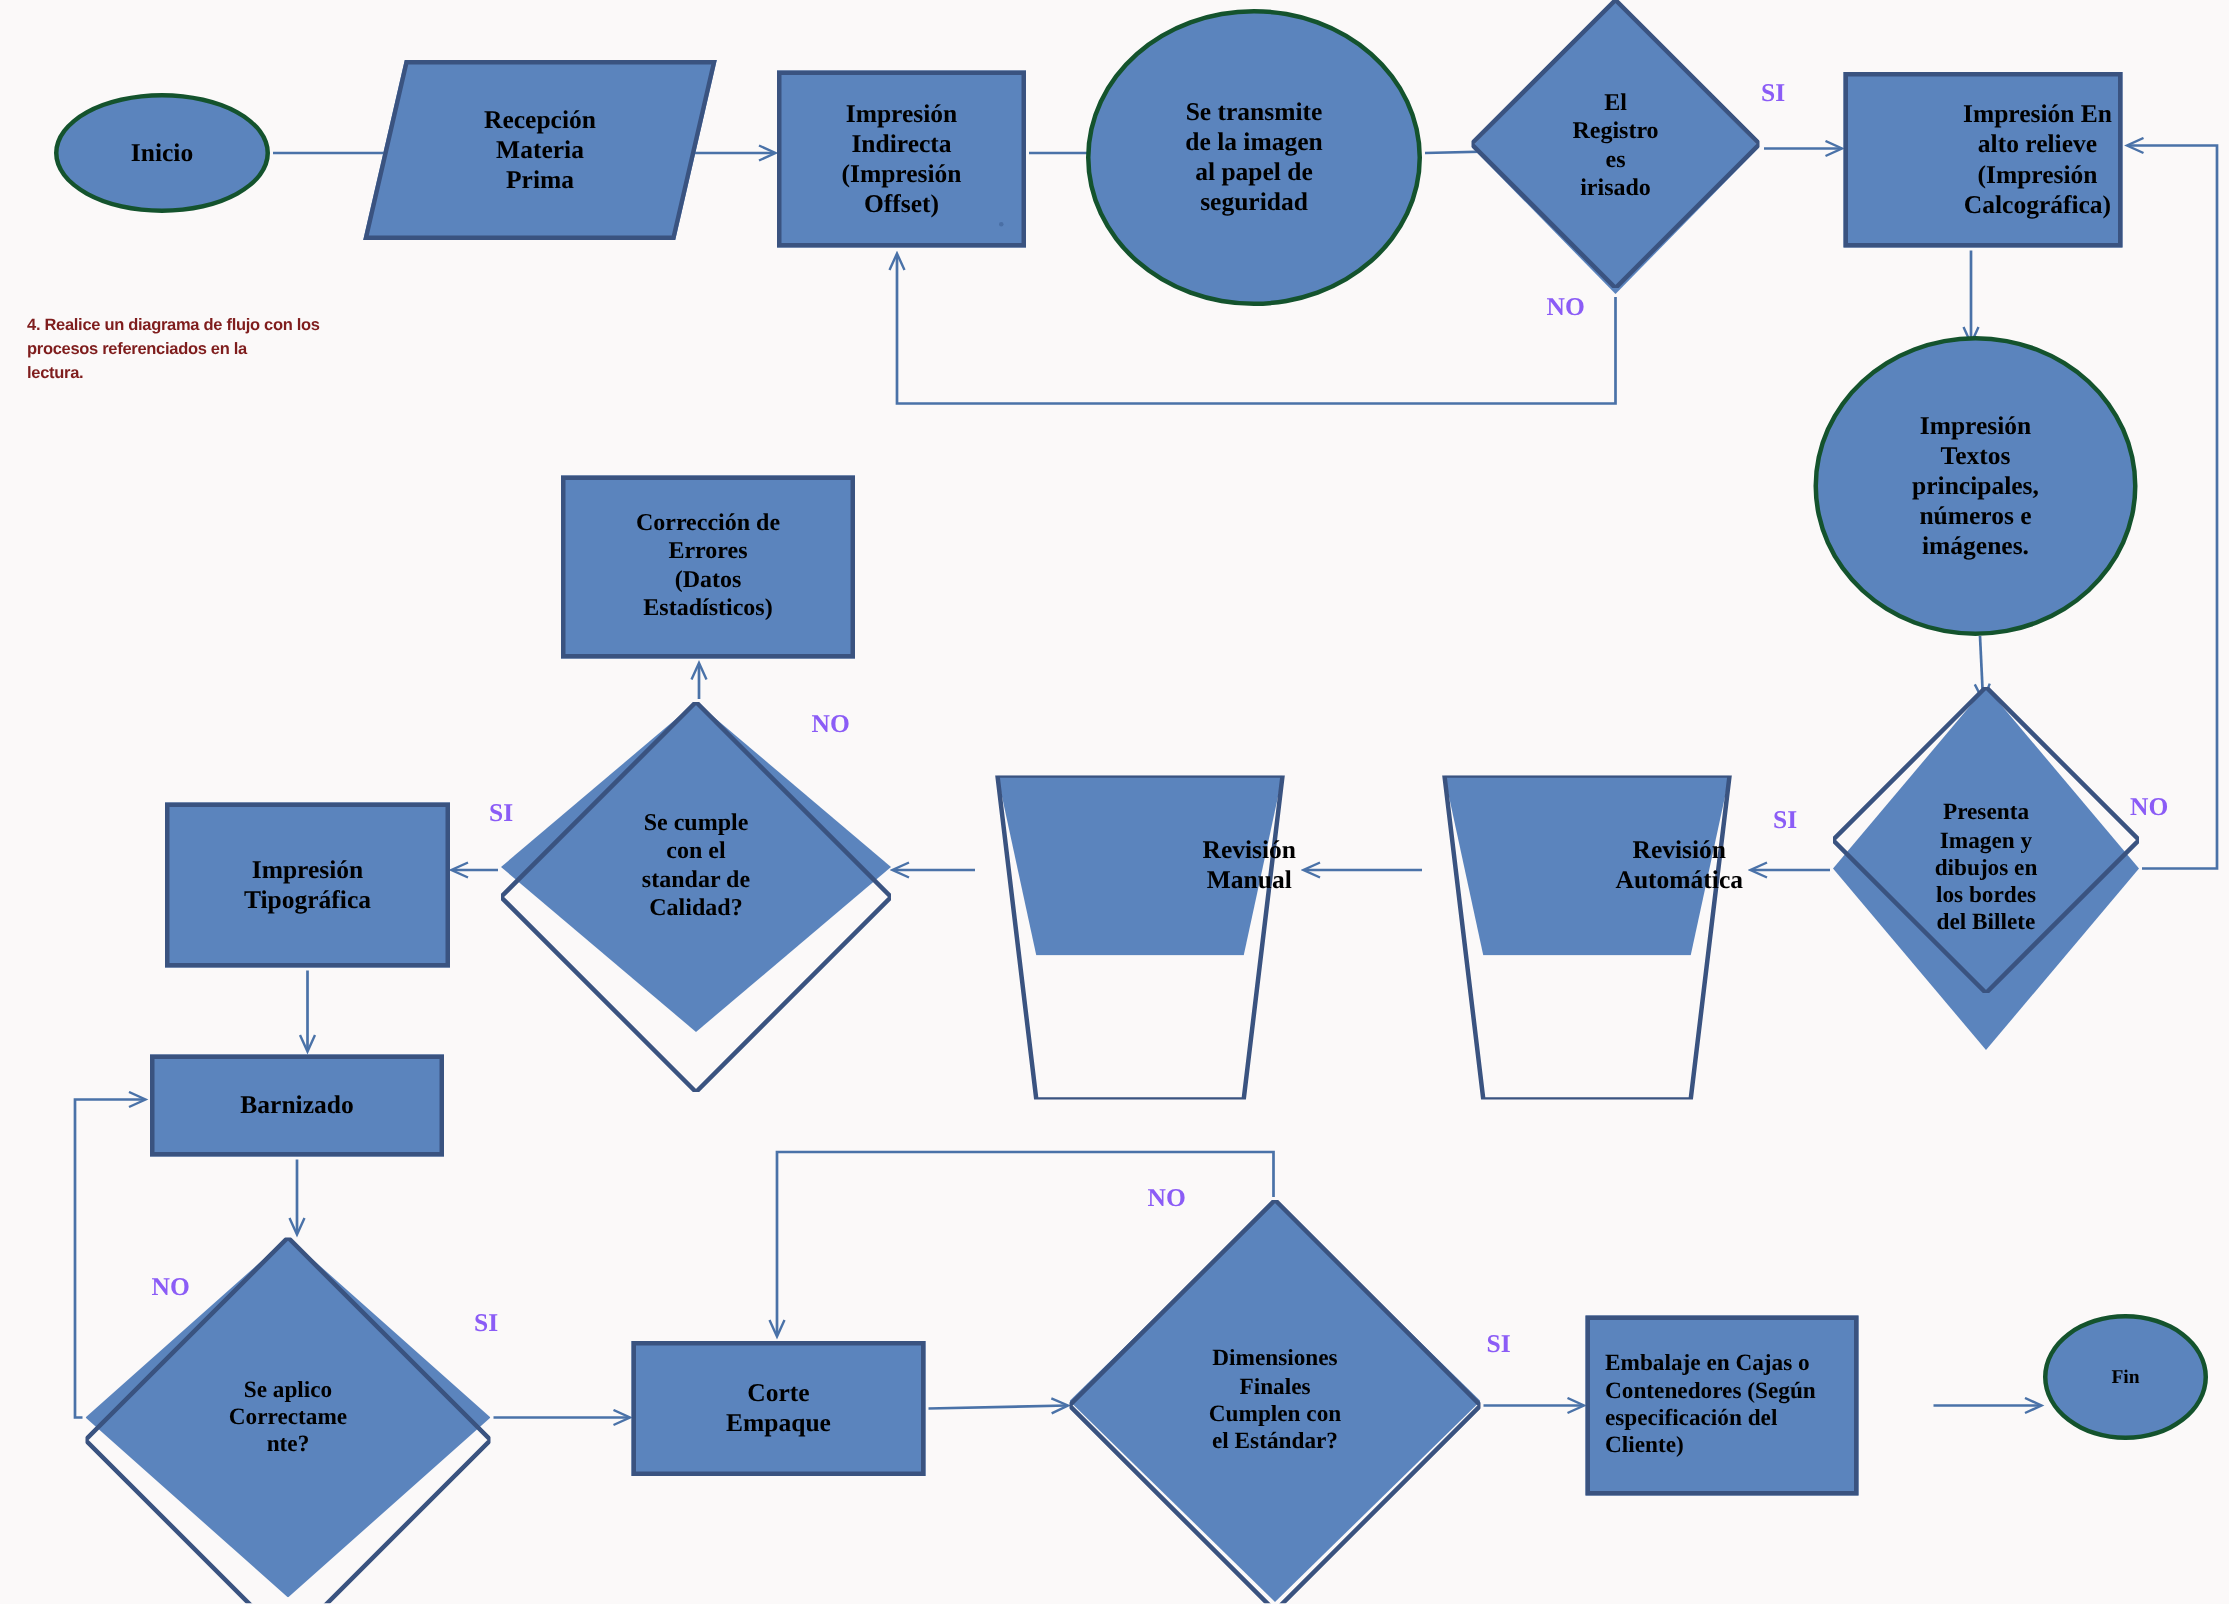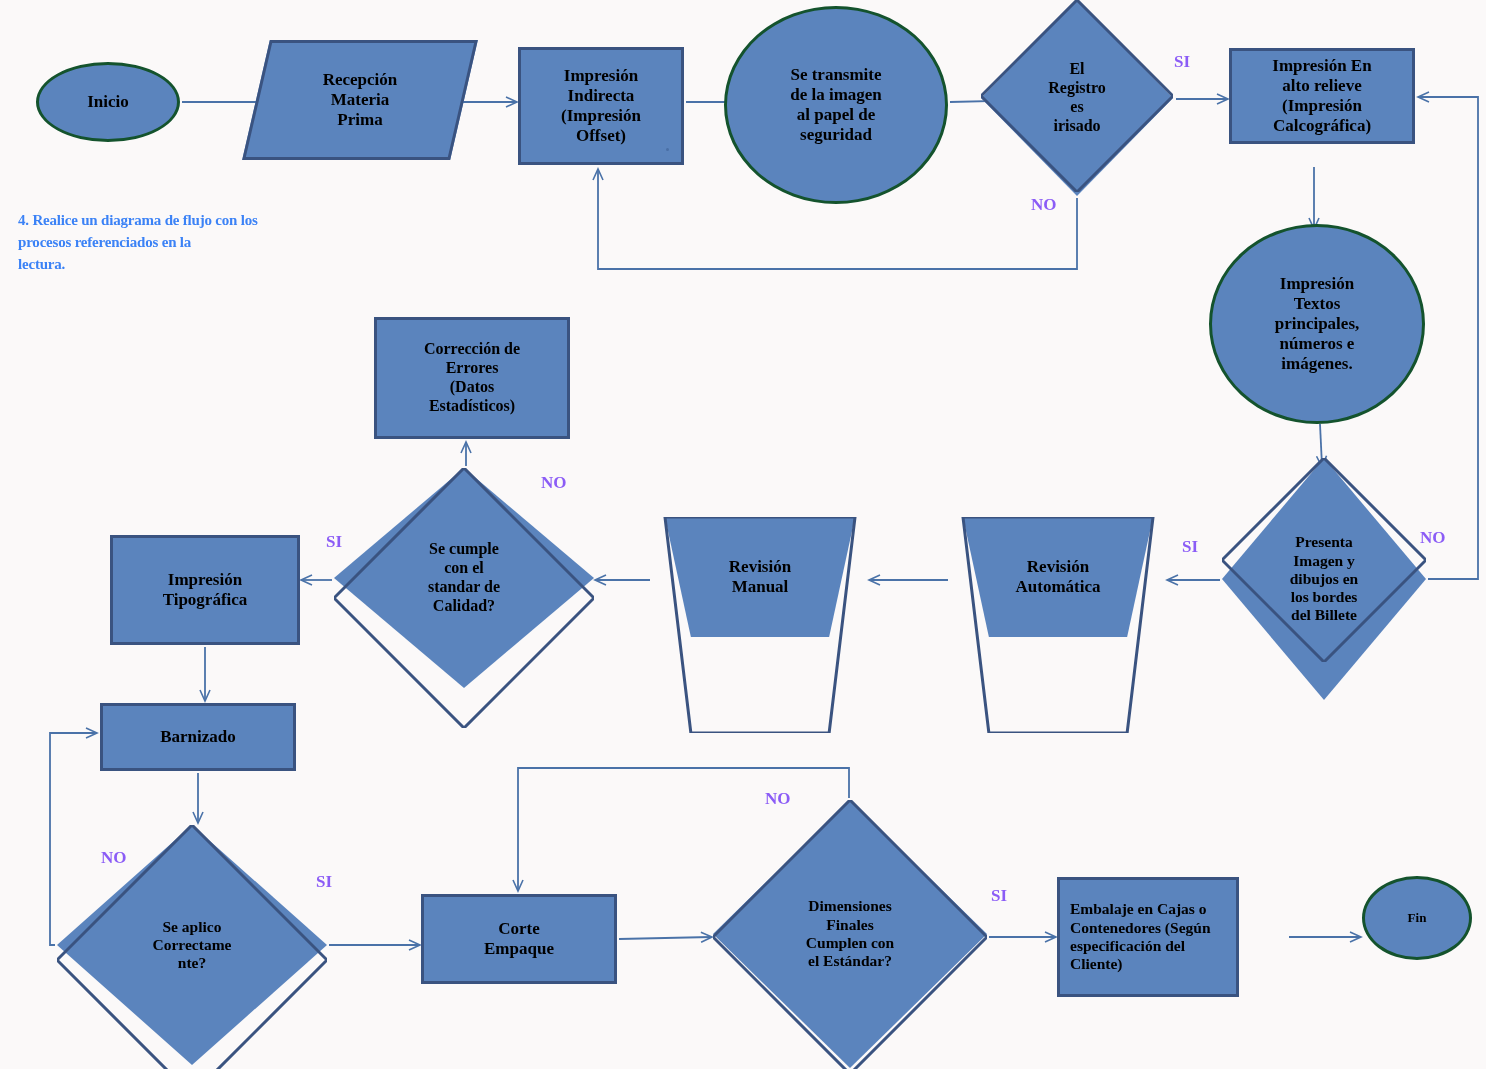--- a/index.html
+++ b/index.html
@@ -81,20 +81,21 @@
   }
   .shape-diamond .edge {
     position: absolute;
     left: 0; top: 0; right: 0; bottom: 0;
     z-index: 2;
   }
   
   .shape-trapezoid {
     background: transparent;
     border: none;
+    justify-content: flex-end;
   }
   .shape-trapezoid .fill {
     position: absolute;
     left: 0; top: 0; right: 0; bottom: 0;
     background: #5b84bd;
     clip-path: polygon(6% 0%, 94% 0%, 82% 100%, 18% 100%);
     z-index: 1;
   }
   .shape-trapezoid .edge {
     position: absolute;
@@ -108,25 +109,25 @@
     color: #8b5cf6;
     font-size: 17px;
     z-index: 5;
     white-space: nowrap;
   }
   #note {
     position: absolute;
     left: 18px;
     top: 210px;
     width: 370px;
-    font-family: Liberation Serif, serif;
+    font-family: Liberation Sans, sans-serif;
     font-weight: bold;
-    font-size: 15px;
+    font-size: 11px;
     line-height: 1.45;
-    color: #3b82f6;
+    color: #7f1d1d;
     white-space: pre-line;
     letter-spacing: -0.2px;
   }
   .artifact-dot {
     position: absolute;
     width: 3px;
     height: 3px;
     background: #4a6fa5;
     border-radius: 50%;
     z-index: 6;
@@ -200,21 +201,21 @@
     <span class="fill"></span>
     <svg class="edge" viewBox="0 0 100 100" preserveAspectRatio="none">
       <polygon points="50,0 100,50 50,100 0,50" fill="none" stroke="#3a5380" stroke-width="3" vector-effect="non-scaling-stroke"></polygon>
     </svg>
     <span class="label">El
 Registro
 es
 irisado</span>
   </div>
 
-  <div class="node shape-rect" style="left:1229px;top:48px;width:186px;height:96px;font-size:17px;">
+  <div class="node shape-rect" style="left:1229px;top:48px;width:186px;height:117px;font-size:17px;justify-content:flex-end;">
     <span class="label">Impresión En
 alto relieve
 (Impresión
 Calcográfica)</span>
   </div>
 
   <div class="node shape-ellipse" style="left:1209px;top:224px;width:216px;height:200px;font-size:17px;">
     <span class="label">Impresión
 Textos
 principales,

